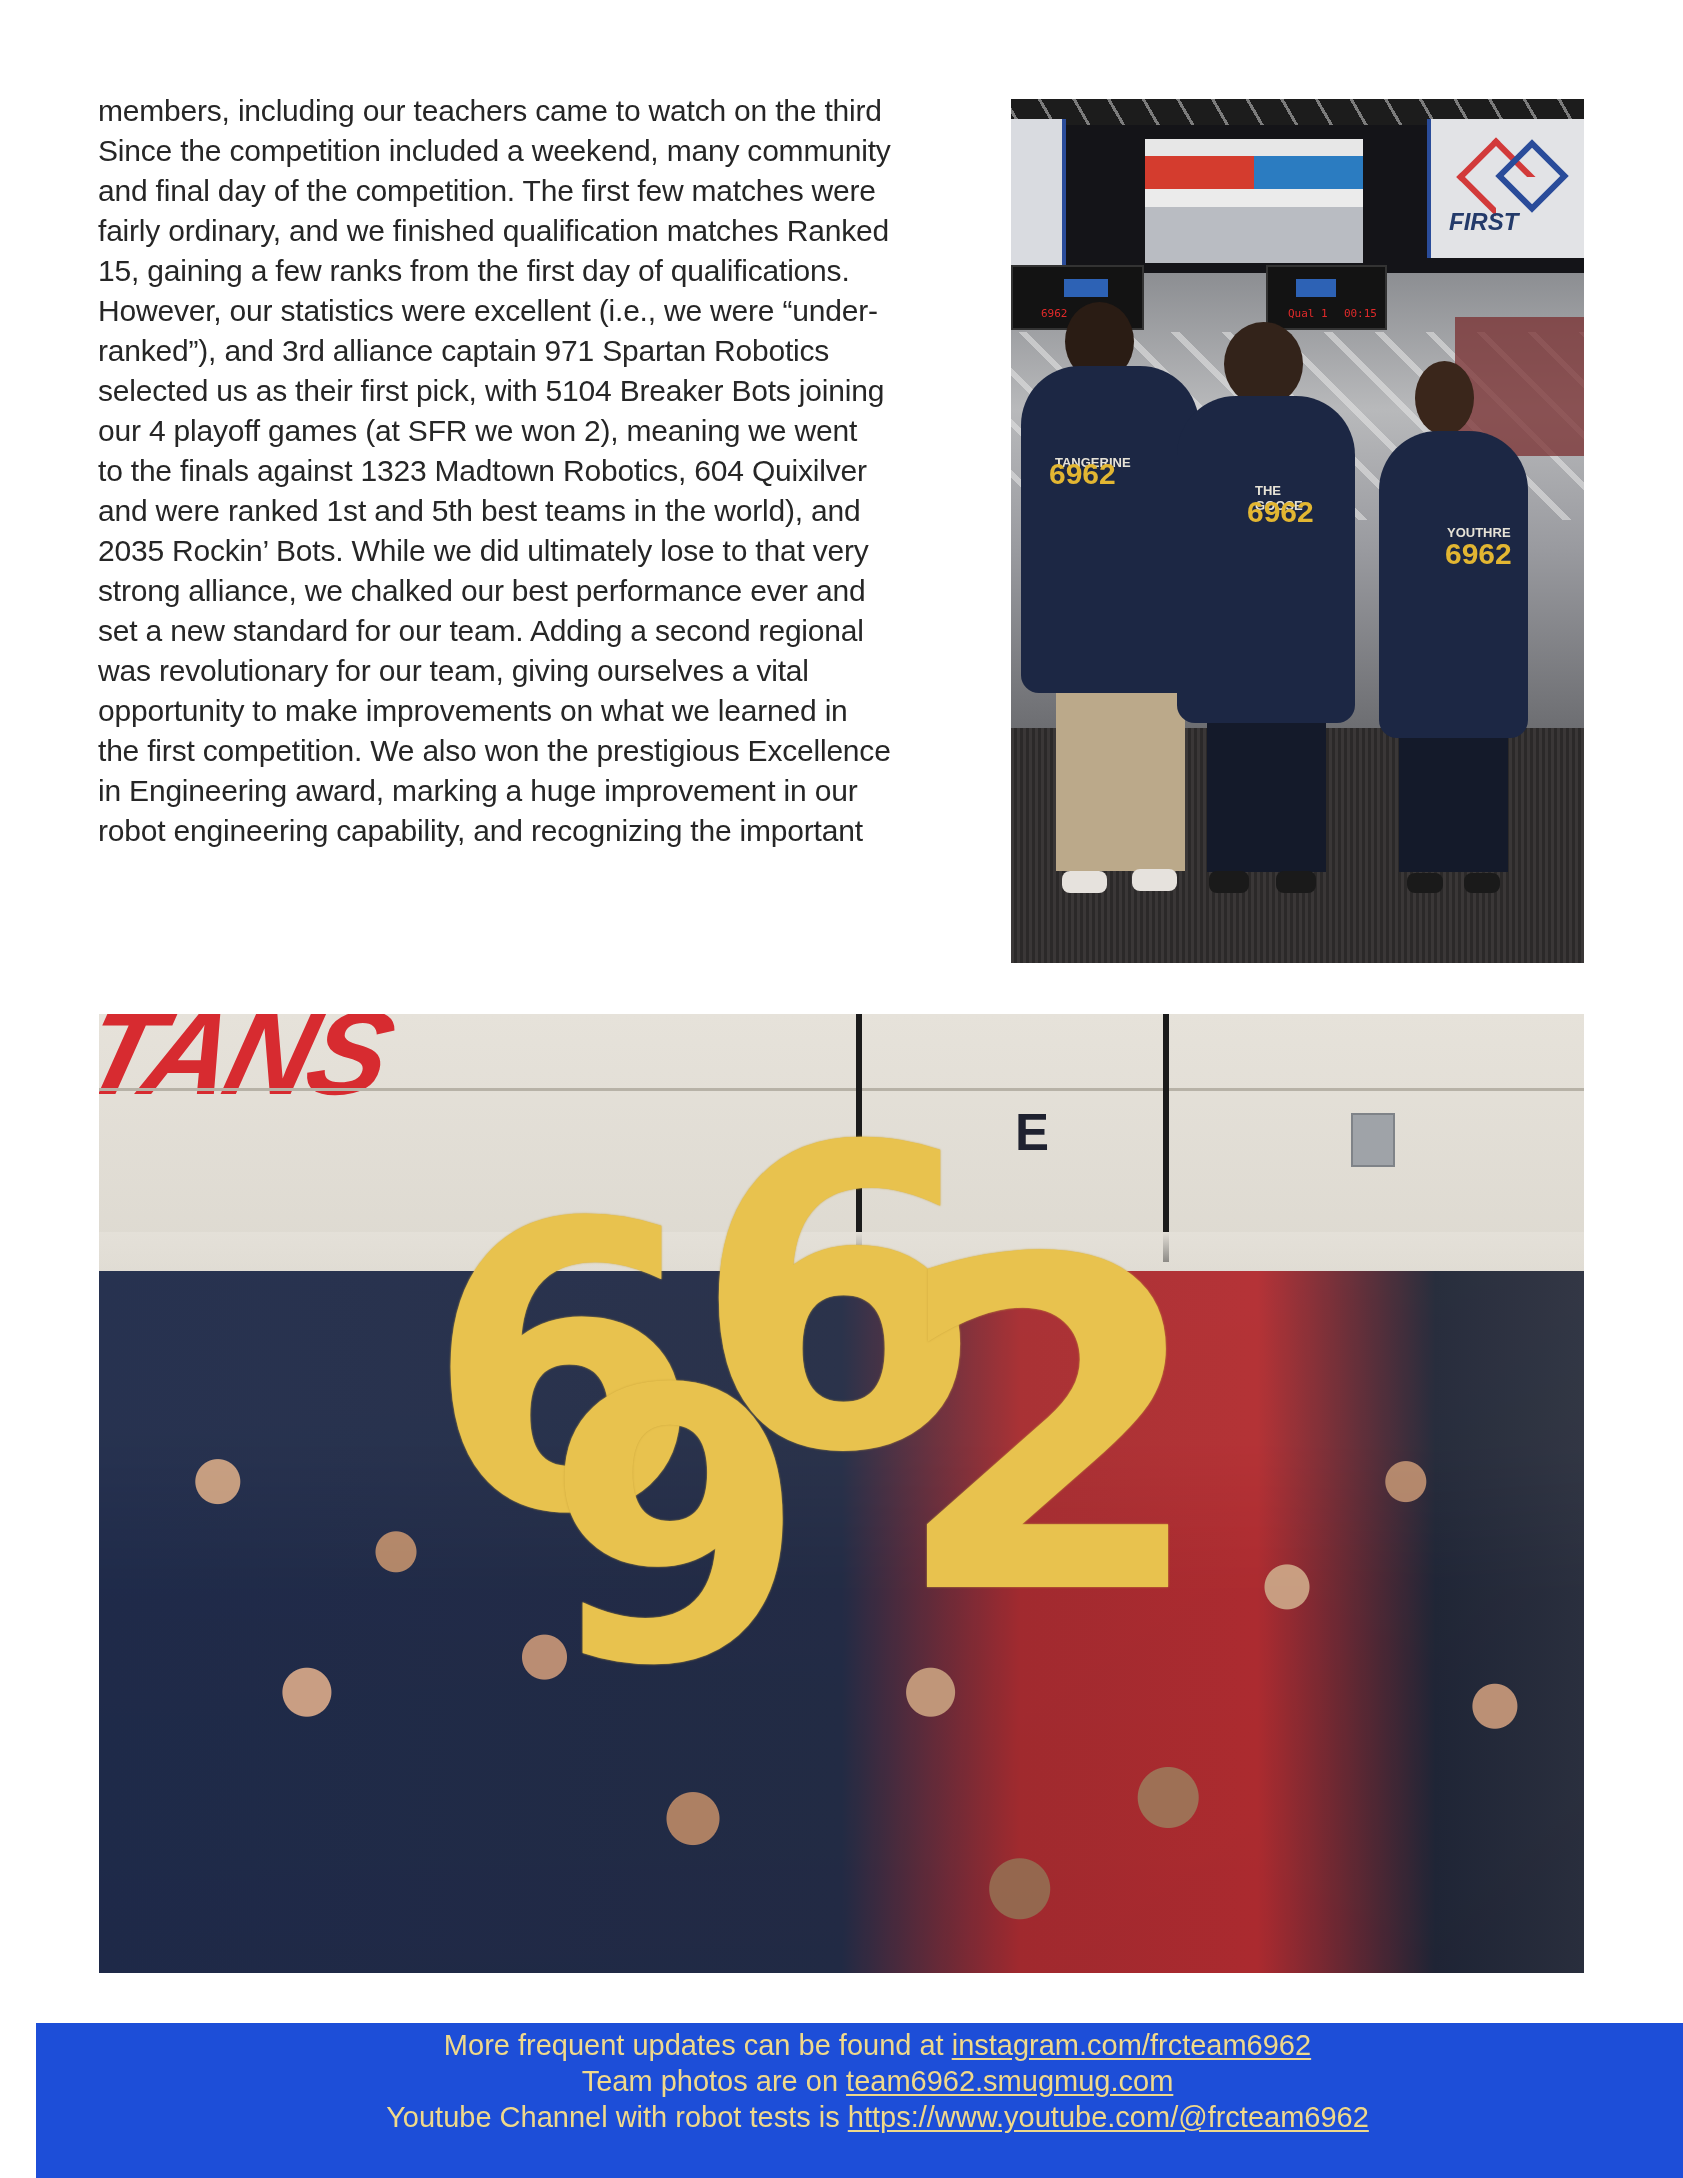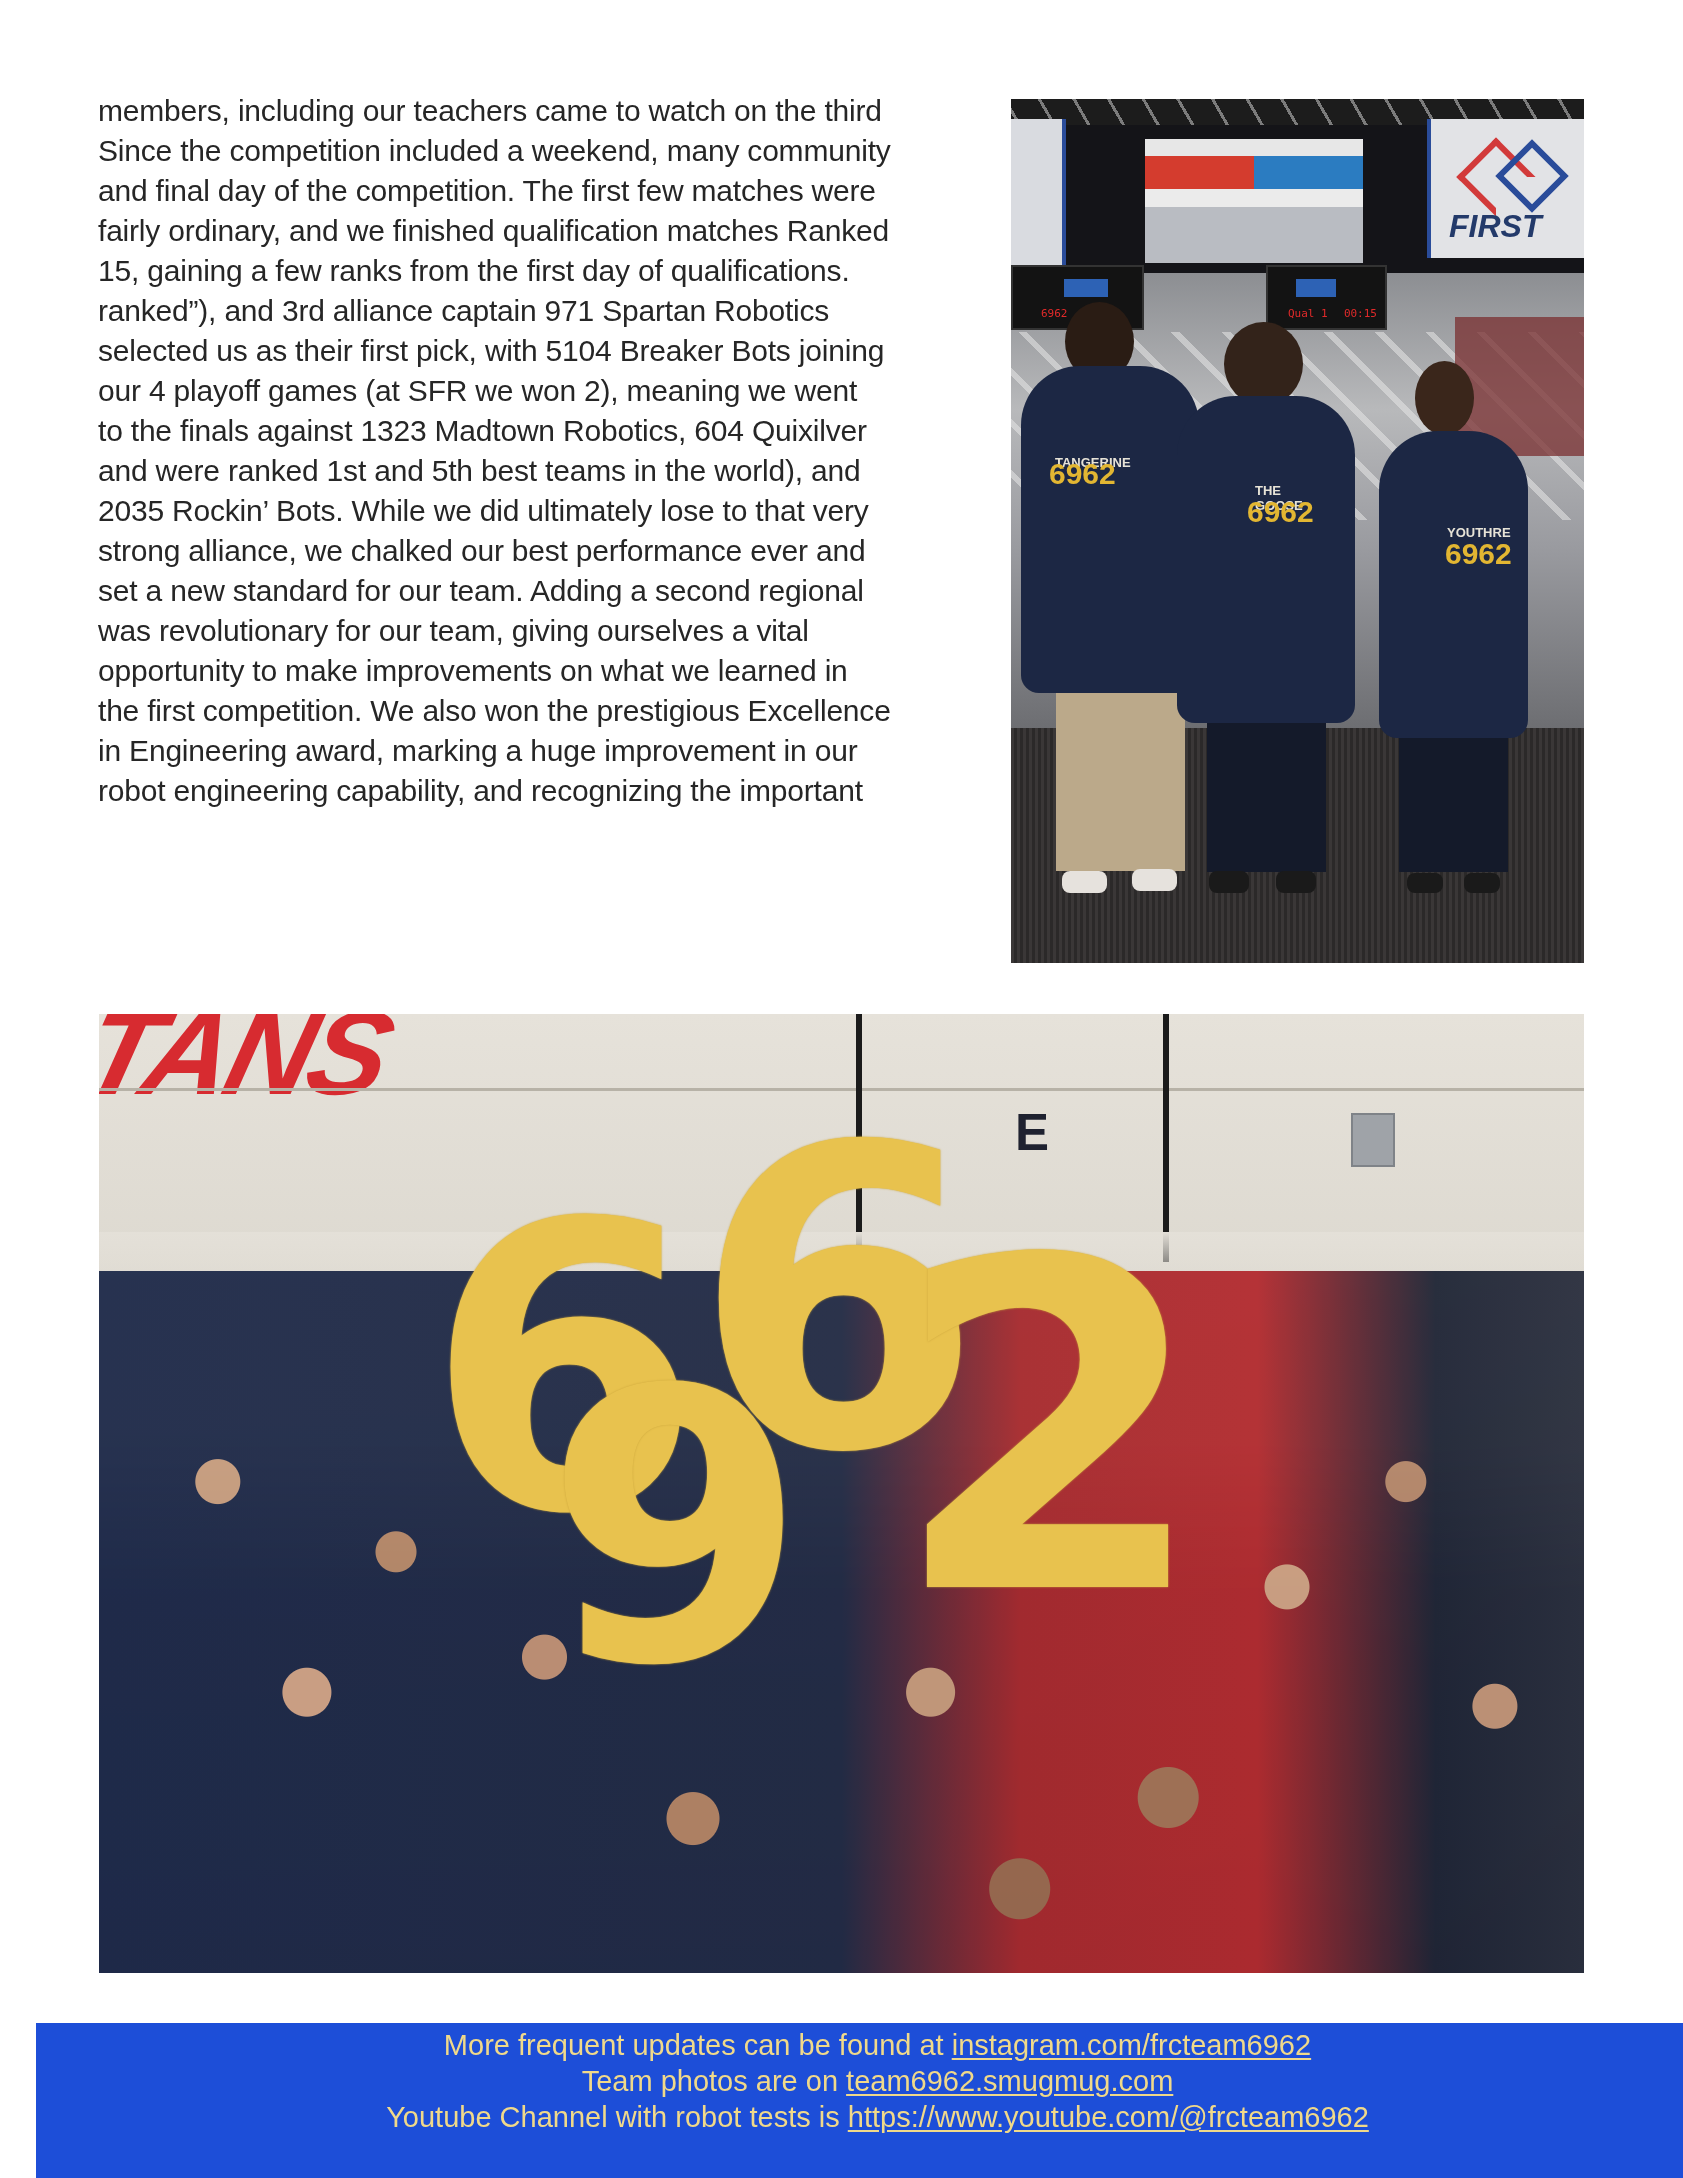--- a/index.html
+++ b/index.html
@@ -21,21 +21,21 @@
     overflow: hidden; background: #5a5a5e;
   }
   .pr-truss { position:absolute; left:0; top:0; width:100%; height:26px; background:
       repeating-linear-gradient(60deg, #1c1c1c 0 6px, #7c7c7c 6px 9px, #1c1c1c 9px 30px); }
   .pr-stage { position:absolute; left:0; top:26px; width:100%; height:149px; background:#141418; }
   .pr-screen { position:absolute; left:134px; top:40px; width:218px; height:124px;
       background: linear-gradient(180deg, #e7e7e7 0 14%, #d43c2e 14% 40%, #ebebeb 40% 55%, #b9bcc2 55%); }
   .pr-screen::after { content:""; position:absolute; left:50%; top:14%; width:50%; height:26%; background:#2b7cc1; }
   .pr-banner-l { position:absolute; left:0; top:20px; width:51px; height:149px; background:#d9dbe0; border-right:4px solid #2a4c9a; }
   .pr-banner-r { position:absolute; left:416px; top:20px; width:157px; height:139px; background:#e2e3e6; border-left:4px solid #2a4c9a; }
-  .pr-first { position:absolute; left:438px; top:109px; font-weight:bold; font-style:italic; font-size:32px; color:#233a6a; }
+  .pr-first { position:absolute; left:438px; top:109px; font-weight:bold; font-style:italic; font-size:24px; color:#233a6a; }
   .pr-logo { position:absolute; left:457px; top:50px; width:44px; height:44px; border:6px solid #d23a3a; transform:rotate(45deg); border-right-color:transparent; }
   .pr-logo2 { position:absolute; left:495px; top:51px; width:40px; height:40px; border:6px solid #2a4c9a; transform:rotate(45deg); }
   .pr-field { position:absolute; left:0; top:174px; width:100%; height:455px;
       background: linear-gradient(180deg, #8c8e92 0%, #b8b9bb 30%, #9a9ba0 60%, #6d6e72 100%); }
   .pr-field::before { content:""; position:absolute; left:0; right:0; top:59px; height:188px;
       background: repeating-linear-gradient(45deg, transparent 0 30px, rgba(230,230,230,.55) 30px 36px); }
   .pr-panel { position:absolute; top:166px; height:61px; background:#131313; border:2px solid #333; }
   .pr-panel .blue { position:absolute; top:12px; height:18px; background:#2d62b5; }
   .pr-panel .red { position:absolute; bottom:8px; font-family:"DejaVu Sans Mono", monospace; font-size:11px; color:#e12a2a; }
   .pr-red-box { position:absolute; right:0; top:218px; width:129px; height:139px; background:#7a2f30; opacity:.75; }
@@ -89,20 +89,21 @@
 </style>
 </head>
 <body>
 
 <div class="body-text">
   <span class="line">members, including our teachers came to watch on the third</span>
   <span class="line">Since the competition included a weekend, many community</span>
   <span class="line">and final day of the competition. The first few matches were</span>
   <span class="line">fairly ordinary, and we finished qualification matches Ranked</span>
   <span class="line">15, gaining a few ranks from the first day of qualifications.</span>
+  <span class="line">However, our statistics were excellent (i.e., we were “under-</span>
   <span class="line">ranked”), and 3rd alliance captain 971 Spartan Robotics</span>
   <span class="line">selected us as their first pick, with 5104 Breaker Bots joining</span>
   <span class="line">our 4 playoff games (at SFR we won 2), meaning we went</span>
   <span class="line">to the finals against 1323 Madtown Robotics, 604 Quixilver</span>
   <span class="line">and were ranked 1st and 5th best teams in the world), and</span>
   <span class="line">2035 Rockin’ Bots. While we did ultimately lose to that very</span>
   <span class="line">strong alliance, we chalked our best performance ever and</span>
   <span class="line">set a new standard for our team. Adding a second regional</span>
   <span class="line">was revolutionary for our team, giving ourselves a vital</span>
   <span class="line">opportunity to make improvements on what we learned in</span>

